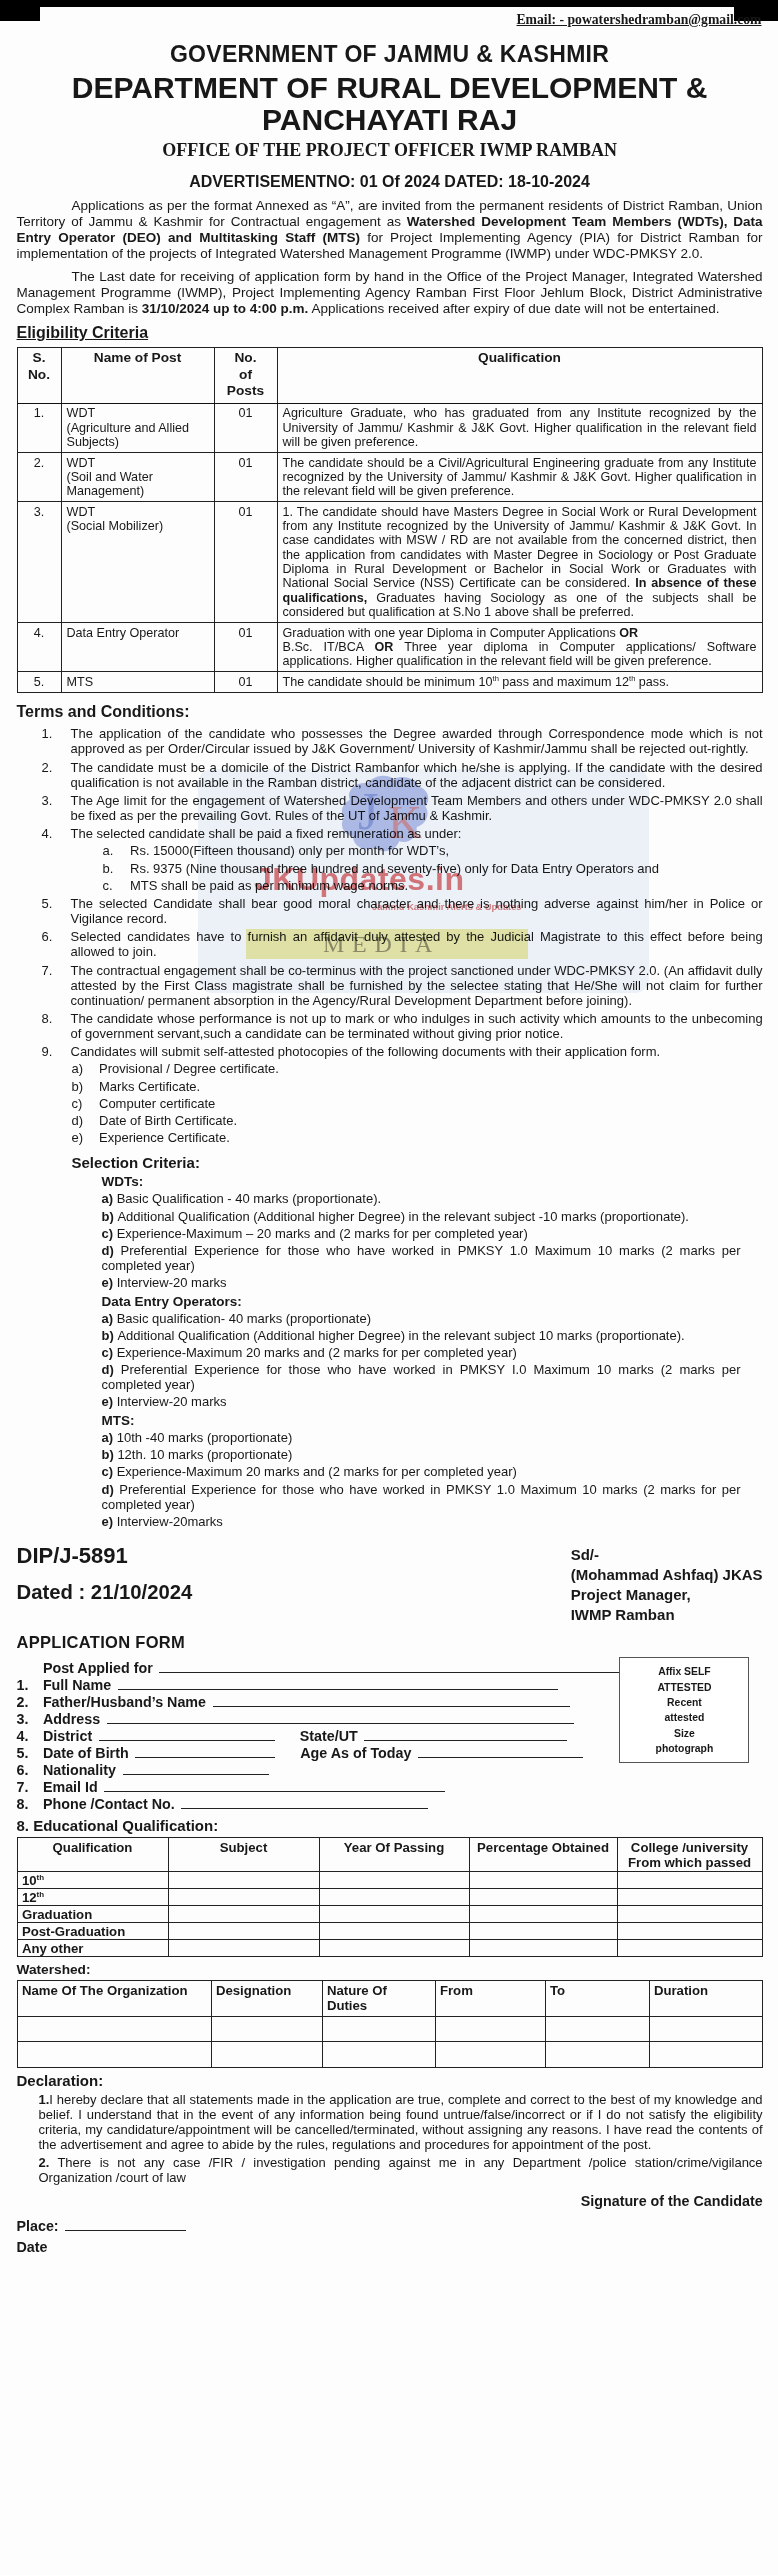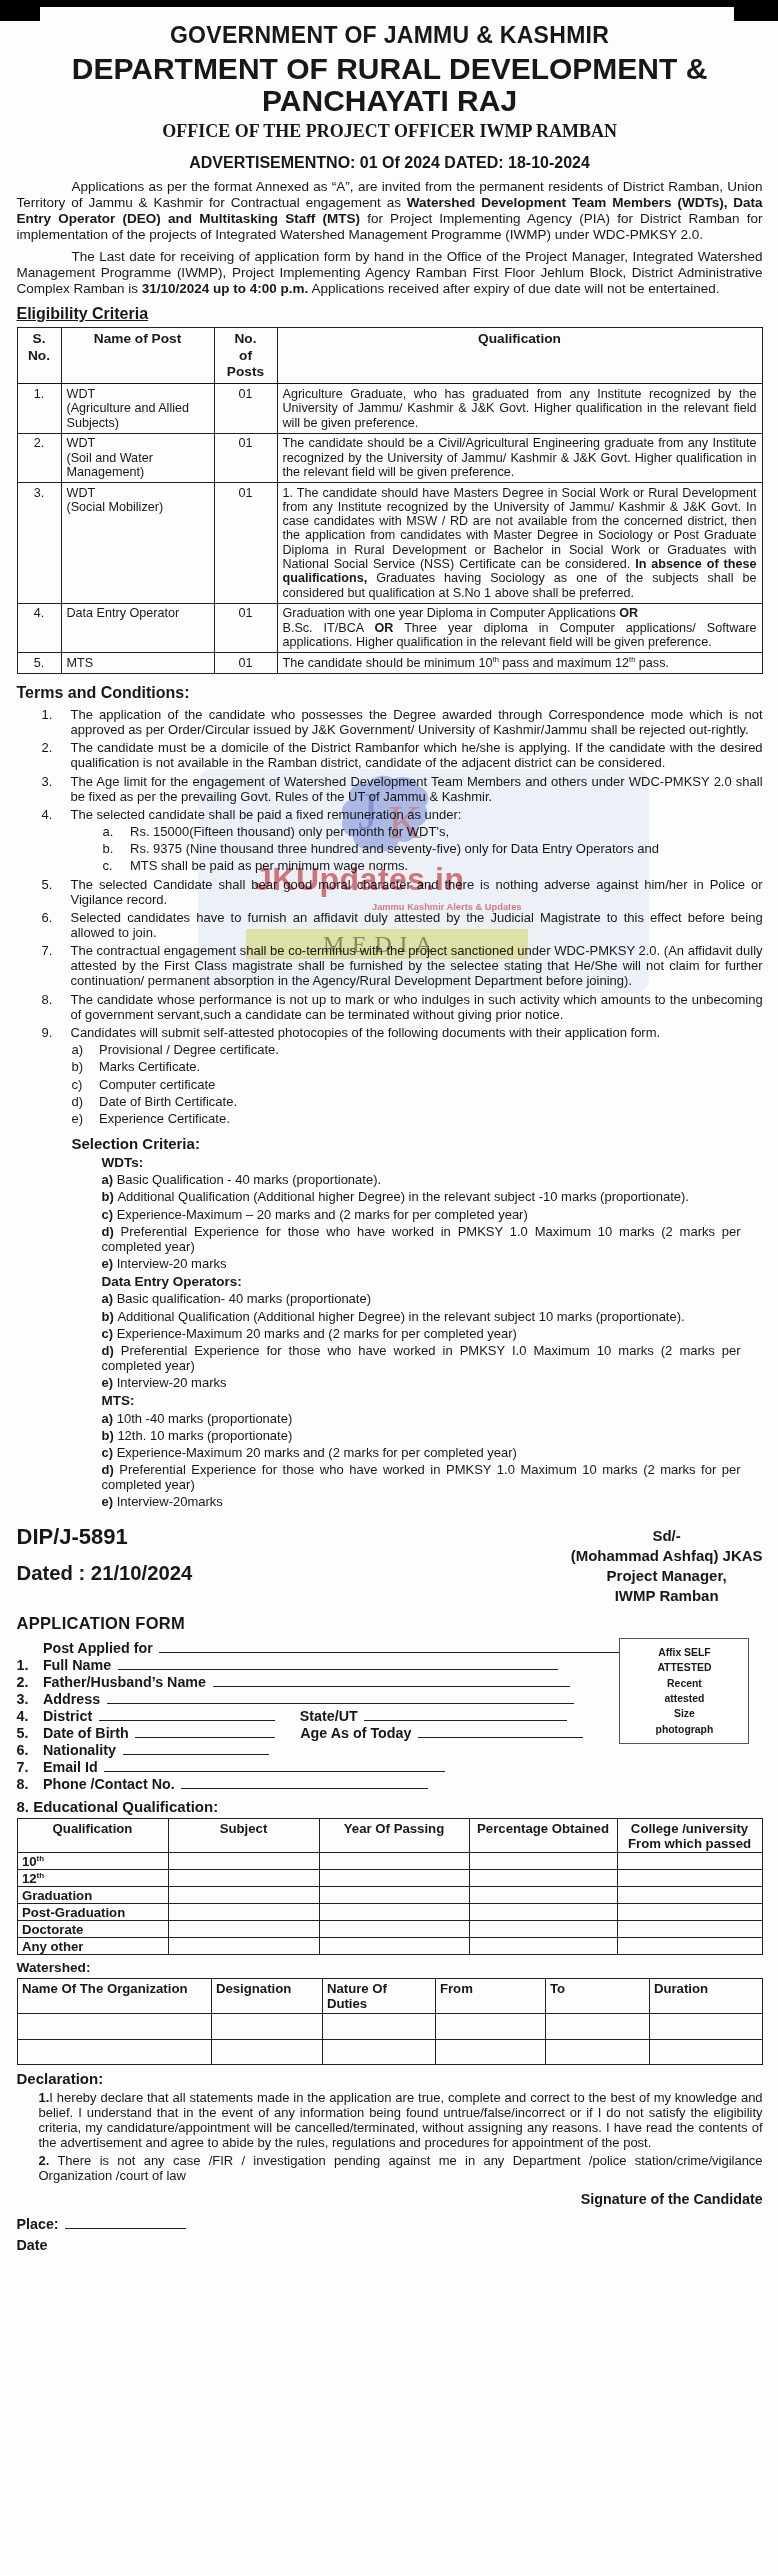--- a/index.html
+++ b/index.html
@@ -48,21 +48,21 @@
   .sel-heading{font-size:15px;font-weight:bold;margin:8.8px 0 2.2px 55px;}
   .sel{margin-left:85px;margin-right:22px;}
   .sel-title{font-weight:bold;font-size:13.5px;margin-top:3.3px;}
   .sel-item{font-size:13px;line-height:15px;margin-top:2.2px;text-align:justify;}
   .sel-mark{font-weight:bold;}
 
   
   .signoff{display:flex;justify-content:space-between;margin-top:14.3px;align-items:flex-start;}
   .dip{font-size:22px;font-weight:bold;}
   .dated{font-size:20.3px;font-weight:bold;margin-top:12px;}
-  .sd-block{text-align:center;font-weight:bold;font-size:15px;line-height:20px;padding-top:2.2px;}
+  .sd-block{text-align:left;font-weight:bold;font-size:15px;line-height:20px;padding-top:2.2px;}
 
   
   .form-title{font-weight:bold;font-size:16.5px;margin-top:7.7px;letter-spacing:0.3px;}
   .form{position:relative;margin-top:7.7px;}
   .f-row{font-size:14.3px;font-weight:bold;display:flex;align-items:baseline;height:17px;}
   .f-num{flex:none;width:26.4px;}
   .blank{display:inline-block;border-bottom:1.4px solid #222;height:11px;margin-left:6.6px;}
   .lbl2{margin-left:25px;}
   .photo-box{position:absolute;right:13.2px;top:-2.2px;width:128px;height:104px;border:1.1px solid #555;
              display:flex;flex-direction:column;justify-content:center;align-items:center;
@@ -113,20 +113,21 @@
     <span class="wm-j">J</span>
     <span class="wm-k">K</span>
   </div>
   <div class="wm wm-band"></div>
   <div class="wm wm-brand">JKUpdates.in</div>
   <div class="wm wm-tagline">Jammu Kashmir Alerts &amp; Updates</div>
   <div class="wm wm-media">MEDIA</div>
 
   <div class="content">
 
+    <div class="email">Email: - powatershedramban@gmail.com</div>
     <div class="h-govt">GOVERNMENT OF JAMMU &amp; KASHMIR</div>
     <div class="h-dept">DEPARTMENT OF RURAL DEVELOPMENT &amp; PANCHAYATI RAJ</div>
     <div class="h-office">OFFICE OF THE PROJECT OFFICER IWMP RAMBAN</div>
     <div class="h-advert">ADVERTISEMENTNO: 01 Of 2024 DATED: 18-10-2024</div>
 
     <div class="intro">
       <p><span>Applications as per the format Annexed as “A”, are invited from the permanent residents of District Ramban, Union Territory of Jammu &amp; Kashmir for Contractual engagement as </span><span class="b">Watershed Development Team Members (WDTs), Data Entry Operator (DEO) and Multitasking Staff (MTS)</span><span> for Project Implementing Agency (PIA) for District Ramban for implementation of the projects of Integrated Watershed Management Programme (IWMP) under WDC-PMKSY 2.0.</span></p>
       <p><span>The Last date for receiving of application form by hand in the Office of the Project Manager, Integrated Watershed Management Programme (IWMP), Project Implementing Agency Ramban First Floor Jehlum Block, District Administrative Complex Ramban is </span><span class="b">31/10/2024 up to 4:00 p.m.</span><span> Applications received after expiry of due date will not be entertained.</span></p>
     </div>
 
@@ -398,27 +399,20 @@
               <td></td>
             </tr>
             <tr>
               <td><span>Post-Graduation</span></td>
               <td></td>
               <td></td>
               <td></td>
               <td></td>
             </tr>
             <tr>
-              <td><span>Doctorate</span></td>
-              <td></td>
-              <td></td>
-              <td></td>
-              <td></td>
-            </tr>
-            <tr>
               <td><span>Any other</span></td>
               <td></td>
               <td></td>
               <td></td>
               <td></td>
             </tr>
           </tbody>
       </table>
 
       <div class="exp-heading">Watershed:</div>

